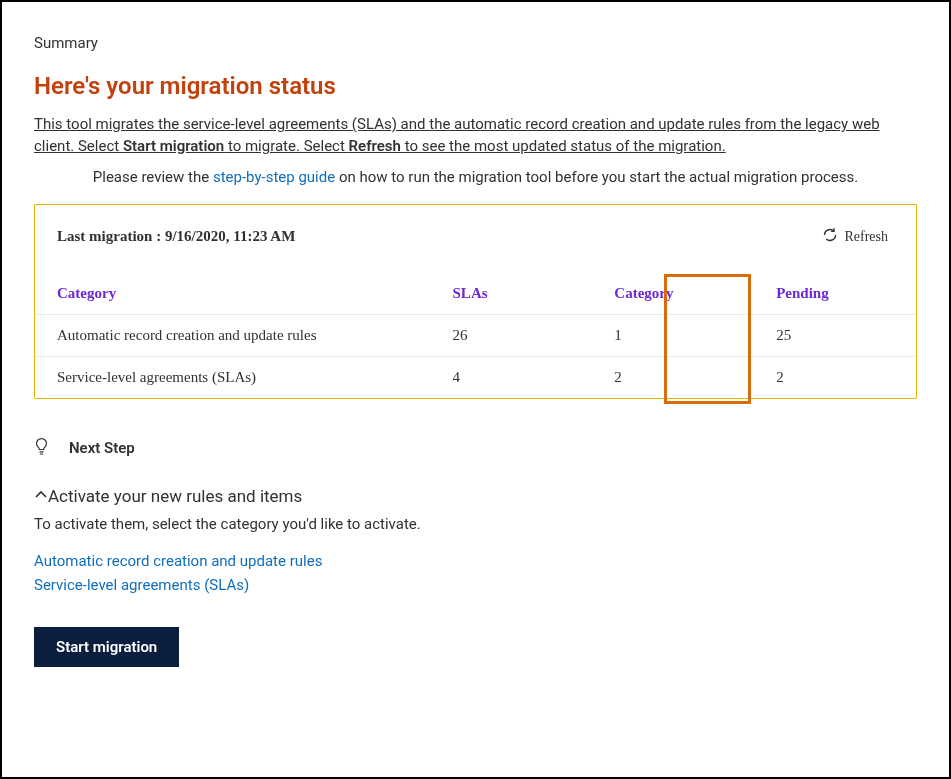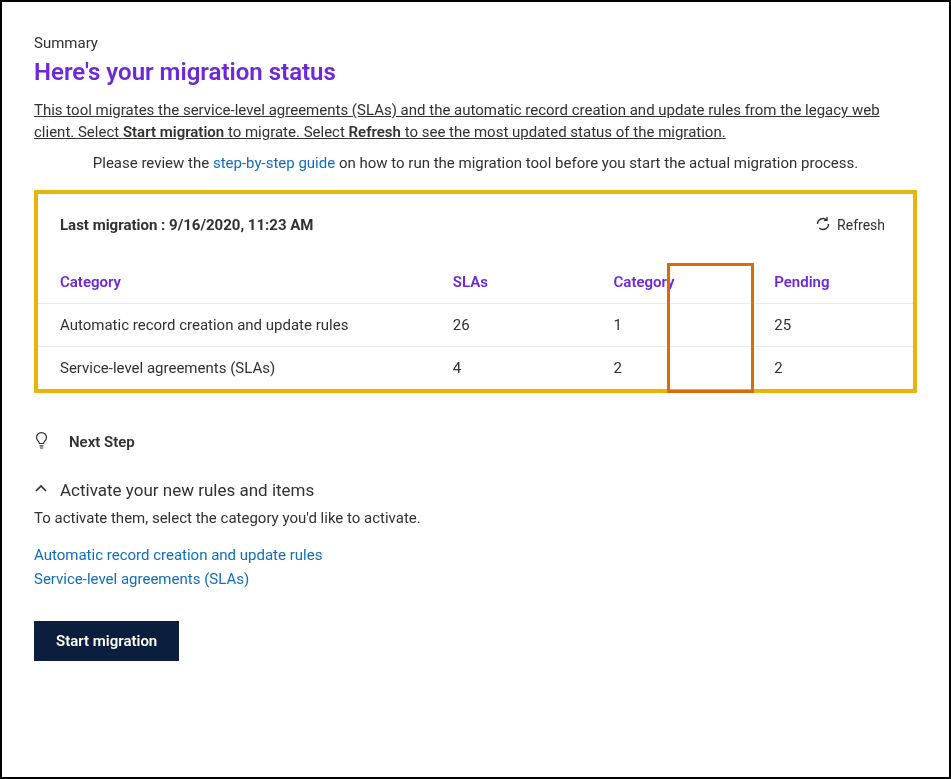--- a/index.html
+++ b/index.html
@@ -12,48 +12,49 @@
   }
   .frame {
     width:951px;
     height:779px;
     border:2px solid #000;
     padding:32px 32px 28px 32px;
     position:relative;
   }
   .summary-label {
     font-size:15px;
-    margin-bottom:6px;
+    margin-bottom:20px;
   }
   .page-title {
     font-size:24px;
     font-weight:600;
     margin:4px 0 14px 0;
-    color:#6d28d9;
+    color:#c2410c;
   }
   .description {
     font-size:15px;
     line-height:1.45;
     color:#323130;
     margin-bottom:10px;
     text-decoration:underline;
   }
   .description .bold { font-weight:600; }
   .secondary-desc {
     font-size:15px;
     margin-bottom:18px;
     text-align:center;
   }
   .link {
     color:#106ebe;
     cursor:pointer;
   }
   .card {
-    border:4px solid #eab308;
+    border:1px solid #eab308;
     border-radius:1px;
+    font-family:Liberation Serif, serif;
   }
   .card-header {
     display:flex;
     justify-content:space-between;
     align-items:center;
     padding:18px 22px 8px 22px;
   }
   .last-migration {
     font-size:15px;
     font-weight:700;
@@ -102,21 +103,21 @@
     font-weight:600;
     font-size:15px;
   }
   .next-step svg { width:15px; height:19px; }
   .accordion {
     margin-top:26px;
   }
   .accordion-header {
     display:inline-flex;
     align-items:center;
-    gap:12px;
+    gap:0;
     font-size:17px;
     color:#323130;
     background:none;
     border:none;
     padding:0;
     font-family:inherit;
     cursor:pointer;
   }
   .accordion-header svg { width:14px; height:14px; }
   .accordion-body {

